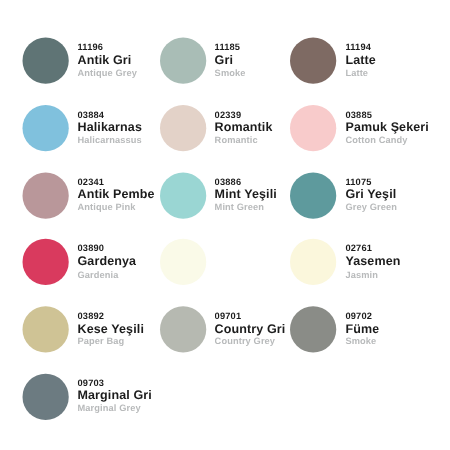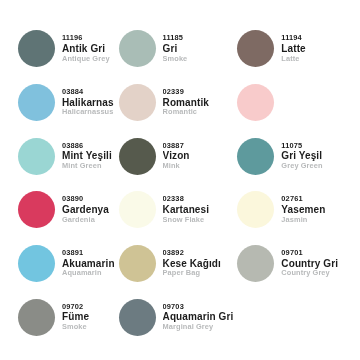--- a/index.html
+++ b/index.html
@@ -113,82 +113,74 @@
       <div class="swatch-cell">
         <div class="swatch-dot" style="background: rgb(227, 210, 200);"></div>
         <div class="swatch-text">
           <div class="swatch-code">02339</div>
           <div class="swatch-name">Romantik</div>
           <div class="swatch-name-en">Romantic</div>
         </div>
       </div>
       <div class="swatch-cell">
         <div class="swatch-dot" style="background: rgb(248, 203, 203);"></div>
+        <div class="swatch-text">
+          <div class="swatch-code">03885</div>
+          <div class="swatch-name">Pamuk Şekeri</div>
+          <div class="swatch-name-en">Cotton Candy</div>
+        </div>
+      </div>
+      <div class="swatch-cell">
+        <div class="swatch-dot" style="background: rgb(185, 151, 154);"></div>
+        <div class="swatch-text">
+          <div class="swatch-code">02341</div>
+          <div class="swatch-name">Antik Pembe</div>
+          <div class="swatch-name-en">Antique Pink</div>
+        </div>
       </div>
       <div class="swatch-cell">
         <div class="swatch-dot" style="background: rgb(154, 214, 211);"></div>
         <div class="swatch-text">
           <div class="swatch-code">03886</div>
           <div class="swatch-name">Mint Yeşili</div>
           <div class="swatch-name-en">Mint Green</div>
         </div>
       </div>
       <div class="swatch-cell">
-        <div class="swatch-dot" style="background: rgb(86, 90, 77);"></div>
-        <div class="swatch-text">
-          <div class="swatch-code">03887</div>
-          <div class="swatch-name">Vizon</div>
-          <div class="swatch-name-en">Mink</div>
-        </div>
-      </div>
-      <div class="swatch-cell">
         <div class="swatch-dot" style="background: rgb(94, 154, 157);"></div>
         <div class="swatch-text">
           <div class="swatch-code">11075</div>
           <div class="swatch-name">Gri Yeşil</div>
           <div class="swatch-name-en">Grey Green</div>
         </div>
       </div>
       <div class="swatch-cell">
         <div class="swatch-dot" style="background: rgb(217, 58, 94);"></div>
         <div class="swatch-text">
           <div class="swatch-code">03890</div>
           <div class="swatch-name">Gardenya</div>
           <div class="swatch-name-en">Gardenia</div>
         </div>
       </div>
       <div class="swatch-cell">
         <div class="swatch-dot" style="background: rgb(250, 250, 232);"></div>
-        <div class="swatch-text">
-          <div class="swatch-code">02338</div>
-          <div class="swatch-name">Kartanesi</div>
-          <div class="swatch-name-en">Snow Flake</div>
-        </div>
       </div>
       <div class="swatch-cell">
         <div class="swatch-dot" style="background: rgb(251, 247, 220);"></div>
         <div class="swatch-text">
           <div class="swatch-code">02761</div>
           <div class="swatch-name">Yasemen</div>
           <div class="swatch-name-en">Jasmin</div>
         </div>
       </div>
       <div class="swatch-cell">
-        <div class="swatch-dot" style="background: rgb(114, 197, 224);"></div>
-        <div class="swatch-text">
-          <div class="swatch-code">03891</div>
-          <div class="swatch-name">Akuamarin</div>
-          <div class="swatch-name-en">Aquamarin</div>
-        </div>
-      </div>
-      <div class="swatch-cell">
         <div class="swatch-dot" style="background: rgb(207, 195, 149);"></div>
         <div class="swatch-text">
           <div class="swatch-code">03892</div>
-          <div class="swatch-name">Kese Kağıdı</div>
+          <div class="swatch-name">Kese Yeşili</div>
           <div class="swatch-name-en">Paper Bag</div>
         </div>
       </div>
       <div class="swatch-cell">
         <div class="swatch-dot" style="background: rgb(182, 185, 177);"></div>
         <div class="swatch-text">
           <div class="swatch-code">09701</div>
           <div class="swatch-name">Country Gri</div>
           <div class="swatch-name-en">Country Grey</div>
         </div>
@@ -198,18 +190,18 @@
         <div class="swatch-text">
           <div class="swatch-code">09702</div>
           <div class="swatch-name">Füme</div>
           <div class="swatch-name-en">Smoke</div>
         </div>
       </div>
       <div class="swatch-cell">
         <div class="swatch-dot" style="background: rgb(108, 123, 129);"></div>
         <div class="swatch-text">
           <div class="swatch-code">09703</div>
-          <div class="swatch-name">Aquamarin Gri</div>
+          <div class="swatch-name">Marginal Gri</div>
           <div class="swatch-name-en">Marginal Grey</div>
         </div>
       </div>
     </div>
 </div>
 
 </body></html>

